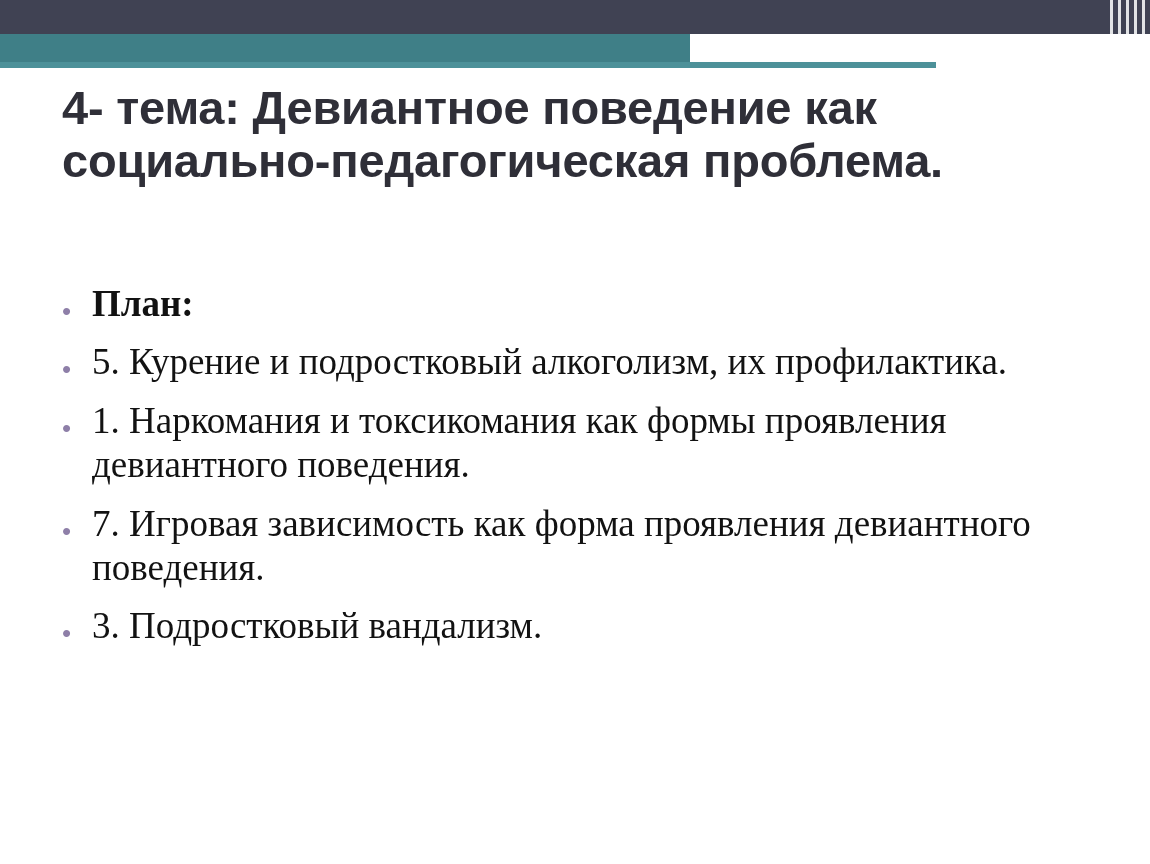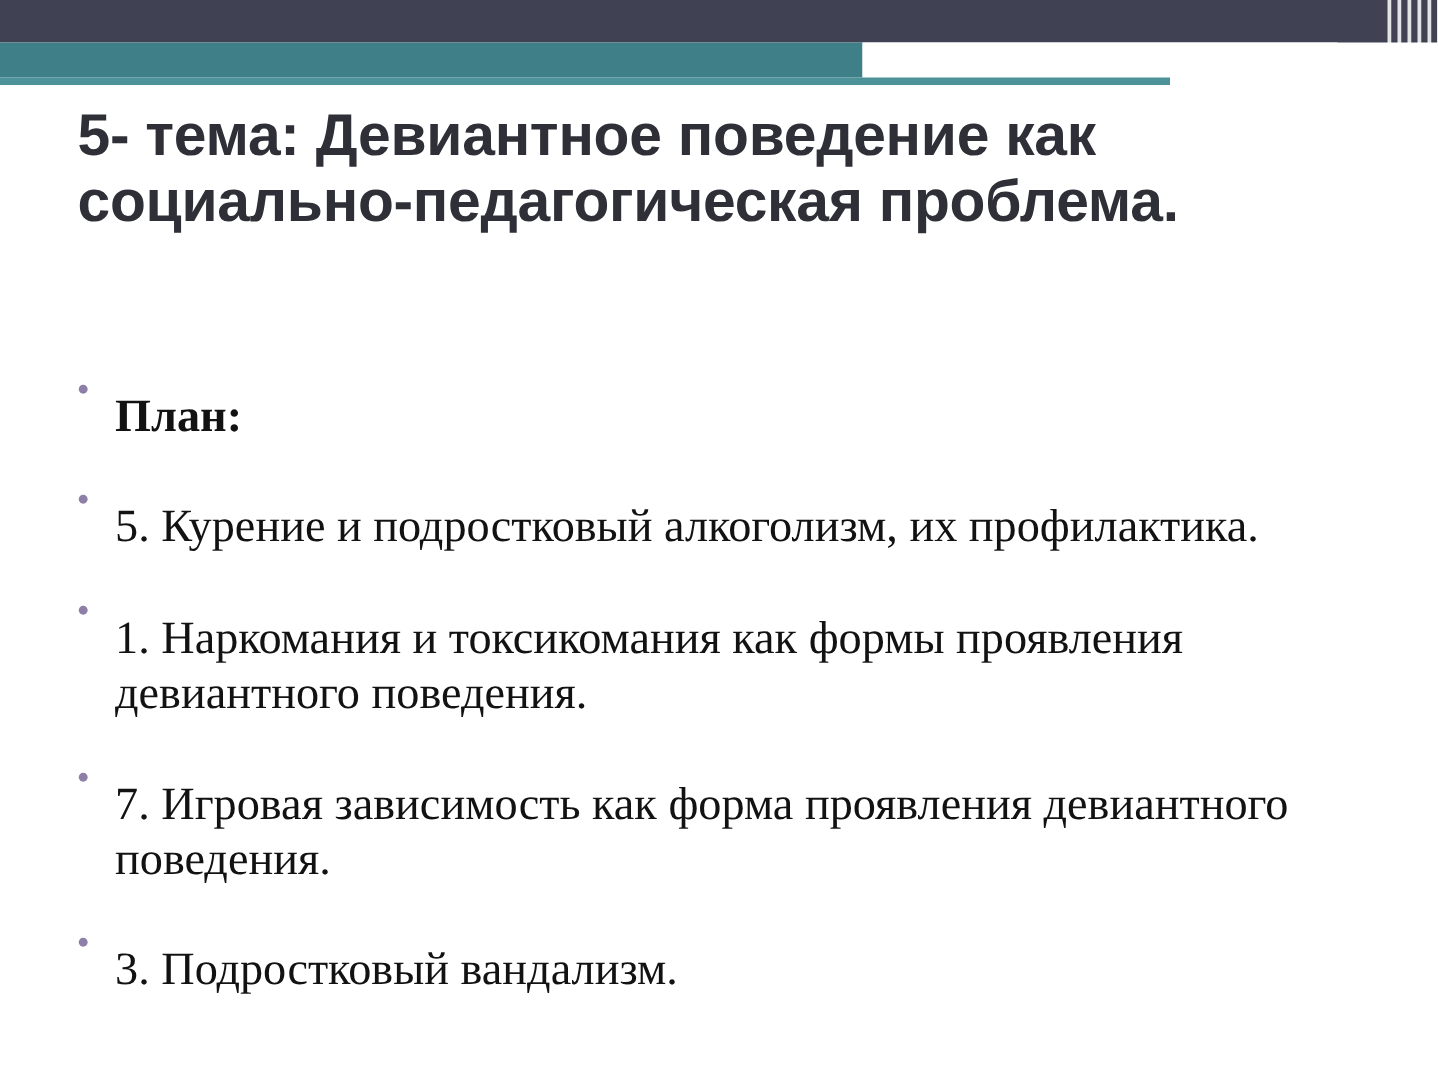--- a/index.html
+++ b/index.html
@@ -104,21 +104,20 @@
     font-size: 26px;
     line-height: 1;
     text-align: left;
   }
   .bullet-text {
     flex: 1 1 auto;
     font-family: "Liberation Serif", serif;
     font-size: 37px;
     line-height: 1.2;
     color: #121212;
-    margin-top: 30px;
   }
   .bullet-text.bold {
     font-weight: bold;
   }
 </style>
 </head>
 <body>
 
 <div class="slide">
 
@@ -128,21 +127,21 @@
   <div class="band-teal-thin"></div>
 
   <div class="stripes">
     <i></i>
       <i></i>
       <i></i>
       <i></i>
       <i></i>
   </div>
 
-  <div class="title">5- тема: Девиантное поведение как социально-педагогическая проблема.</div>
+  <div class="title">4- тема: Девиантное поведение как социально-педагогическая проблема.</div>
 
   <div class="content">
 
     <div class="bullet-row">
       <span class="bullet-dot">•</span>
       <span class="bullet-text bold">План:</span>
     </div>
 
     <div class="bullet-row">
       <span class="bullet-dot">•</span>

